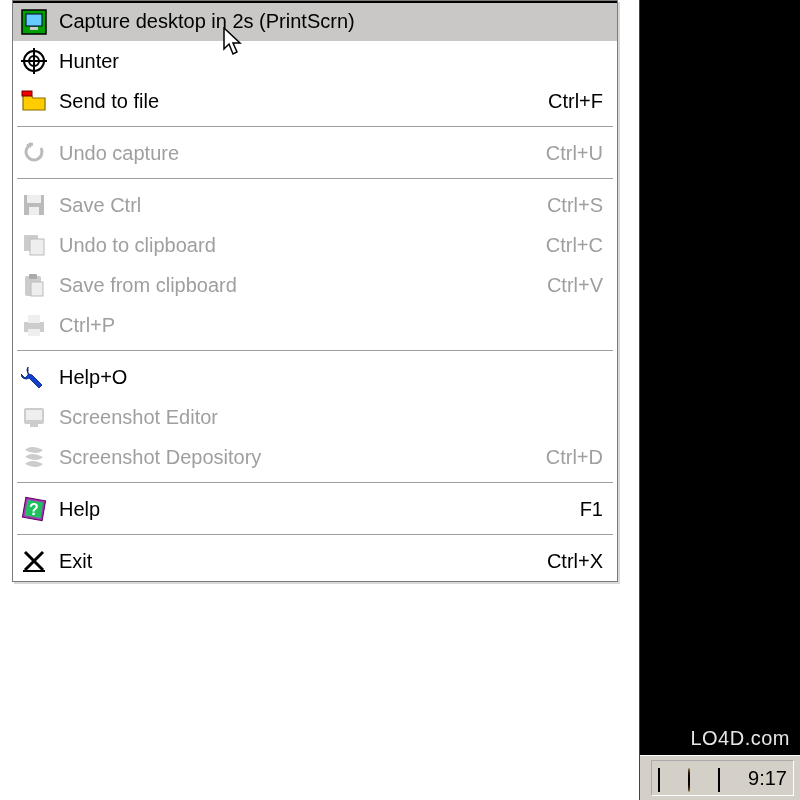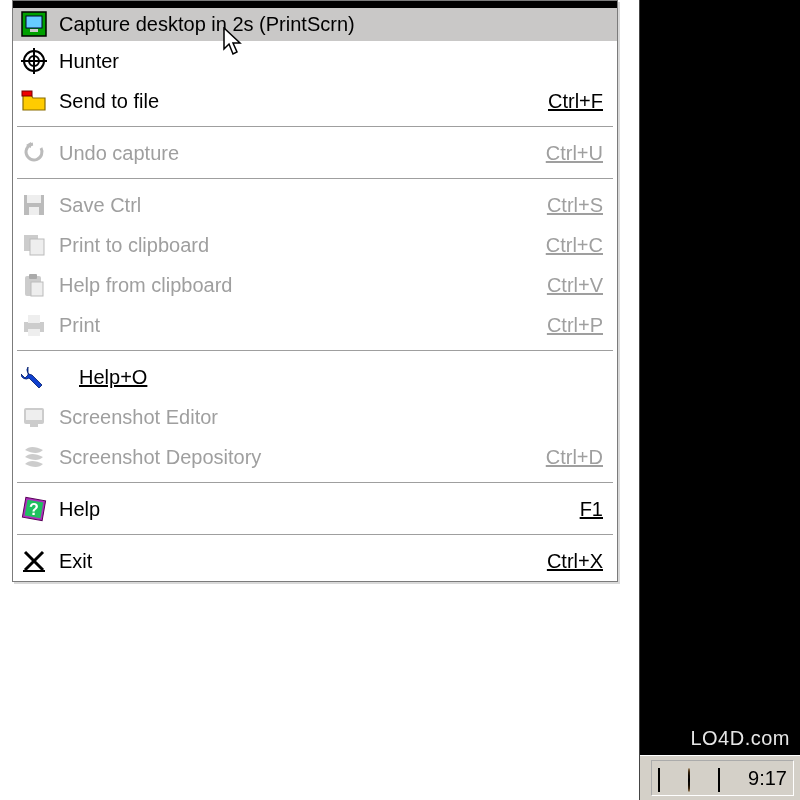--- a/index.html
+++ b/index.html
@@ -68,33 +68,33 @@
     display: flex;
     align-items: center;
     height: 40px;
     padding: 0 14px 0 6px;
     color: #000;
     cursor: default;
     position: relative;
   }
   .item.highlight {
     background: #c9c8c7;
-    border-top: 7px solid #000000;
+    border-top: 2px solid #000000;
     border-bottom: 1px solid #c9c8c7;
   }
   .item.disabled { color: #9f9f9f; }
   .icon {
     width: 30px; height: 30px;
     flex: 0 0 30px;
     margin-right: 10px;
     display: flex; align-items:center; justify-content:center;
     position: relative;
   }
   .label { flex: 1 1 auto; white-space: nowrap; }
-  .shortcut { flex: 0 0 auto; margin-left: 20px; text-decoration: underline; }
+  .shortcut { flex: 0 0 auto; margin-left: 0; }
   .sep {
     height: 0;
     border-top: 1px solid #9f9f9f;
     border-bottom: 1px solid #fff;
     margin: 5px 4px;
   }
 
   
   .cursor {
     position: absolute;
@@ -188,45 +188,44 @@
     <span class="shortcut">Ctrl+S</span>
   </div>
 
   <div class="item disabled">
     <span class="icon">
       <svg width="26" height="26" viewBox="0 0 26 26">
         <rect x="3" y="3" width="14" height="16" fill="#ccc"></rect>
         <rect x="9" y="7" width="14" height="16" fill="#eee" stroke="#bbb"></rect>
       </svg>
     </span>
-    <span class="label">Print to clipboard</span>
+    <span class="label">Undo to clipboard</span>
     <span class="shortcut">Ctrl+C</span>
   </div>
 
   <div class="item disabled">
     <span class="icon">
       <svg width="26" height="26" viewBox="0 0 26 26">
         <rect x="4" y="4" width="16" height="20" rx="2" fill="#ccc"></rect>
         <rect x="8" y="2" width="8" height="5" rx="1" fill="#aaa"></rect>
         <rect x="10" y="10" width="12" height="14" fill="#eee" stroke="#bbb"></rect>
       </svg>
     </span>
-    <span class="label">Help from clipboard</span>
+    <span class="label">Save from clipboard</span>
     <span class="shortcut">Ctrl+V</span>
   </div>
 
   <div class="item disabled">
     <span class="icon">
       <svg width="26" height="26" viewBox="0 0 26 26">
         <rect x="3" y="10" width="20" height="10" fill="#ccc"></rect>
         <rect x="7" y="3" width="12" height="8" fill="#eee"></rect>
         <rect x="7" y="17" width="12" height="7" fill="#eee"></rect>
       </svg>
     </span>
-    <span class="label">Print</span>
     <span class="shortcut">Ctrl+P</span>
   </div>
 
   <div class="sep"></div>
 
   <div class="item">
     <span class="icon">
       <svg width="26" height="26" viewBox="0 0 26 26">
         <path d="M7 3 a5 5 0 0 0 4 8 l10 10 -3 3 -10 -10 a5 5 0 0 1 -8 -4 l4 4 3 -3 z" fill="#1040d0" stroke="#001a66" stroke-width="0.8"></path>
       </svg>

